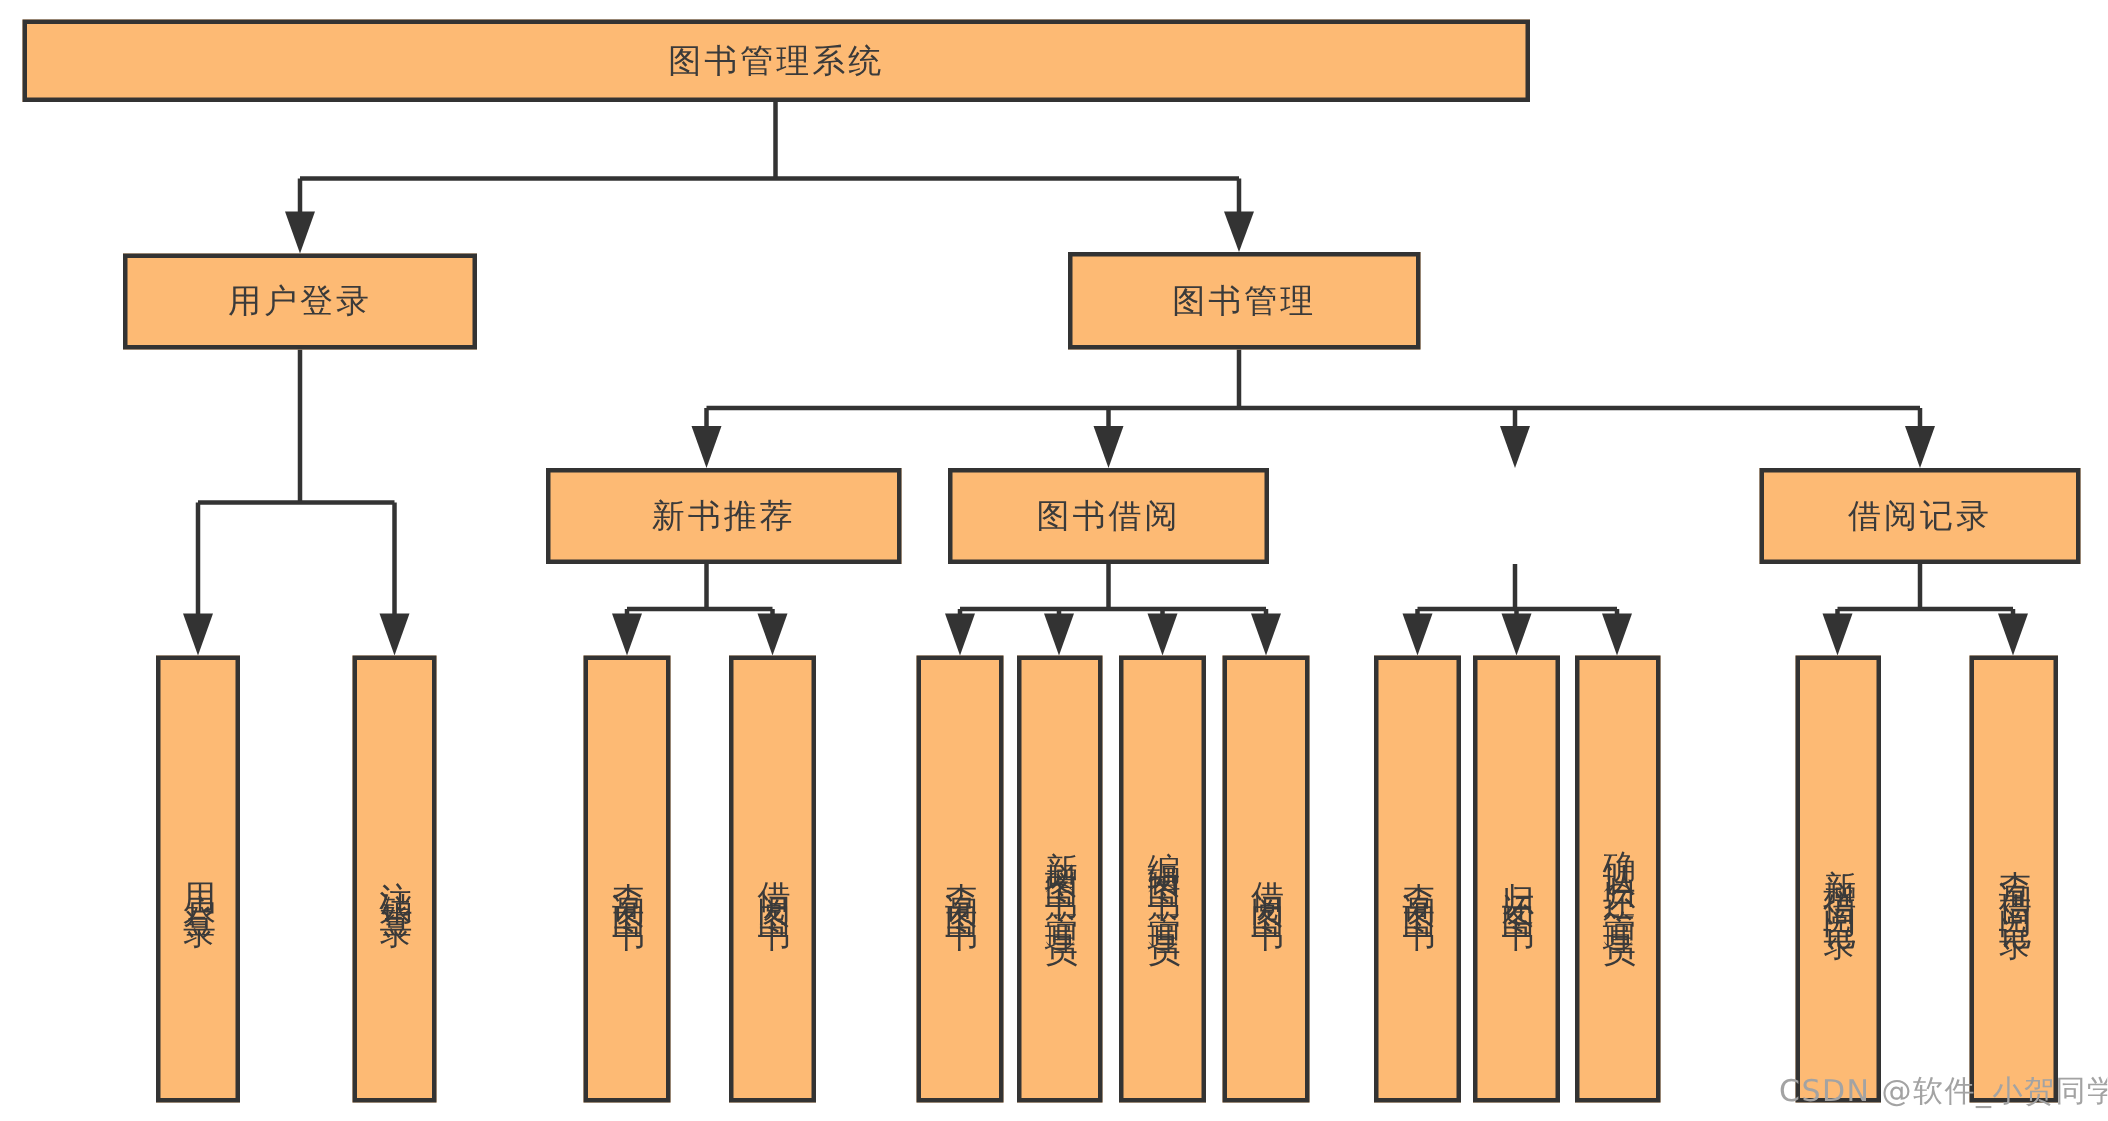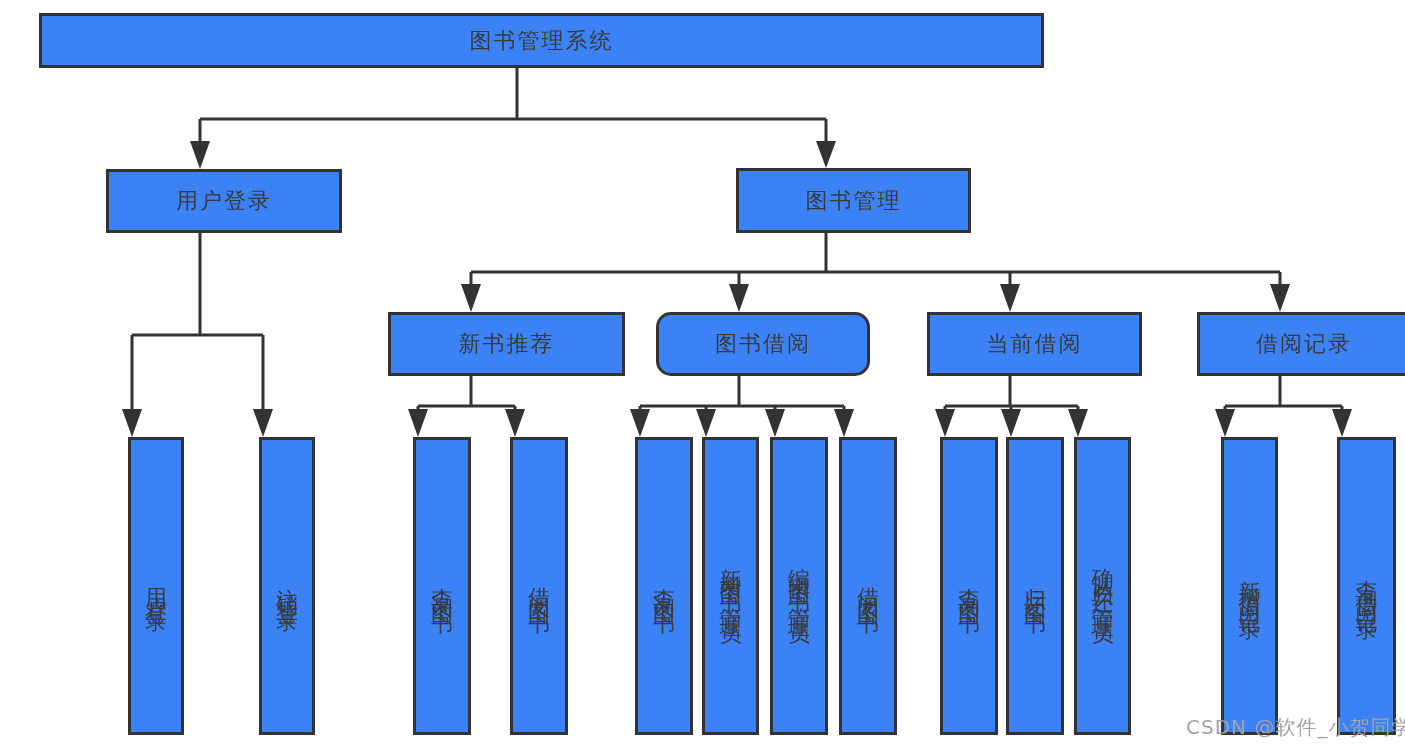--- a/index.html
+++ b/index.html
@@ -13,45 +13,44 @@
   }
   svg.wires {
     position: absolute;
     left: 0; top: 0;
     width: 1405px; height: 747px;
     z-index: 1;
   }
   .node {
     position: absolute;
     box-sizing: border-box;
-    background: #3b82f6;
+    background: #fdba74;
     border: 3px solid #333333;
     color: #3a3a3a;
     display: flex;
     align-items: center;
     justify-content: center;
     font-size: 22px;
     letter-spacing: 2px;
     z-index: 2;
     white-space: nowrap;
-    margin-left: 24px;
   }
   .leaf {
     writing-mode: vertical-rl;
     text-orientation: mixed;
     letter-spacing: 8px;
     font-size: 22px;
     line-height: 1;
   }
   
   .root  { left: 15px;   top: 13px;  width: 1005px; height: 55px; }
   .l1a   { left: 82px;   top: 169px; width: 236px;  height: 64px; }
   .l1b   { left: 712px;  top: 168px; width: 235px;  height: 65px; }
   .l2a   { left: 364px;  top: 312px; width: 237px;  height: 64px; }
-  .l2b   { left: 632px;  top: 312px; width: 214px;  height: 64px; border-radius: 15px; }
+  .l2b   { left: 632px;  top: 312px; width: 214px;  height: 64px; }
   .l2c   { left: 903px;  top: 312px; width: 215px;  height: 64px; }
   .l2d   { left: 1173px; top: 312px; width: 214px;  height: 64px; }
   .u1 { left: 104px;  top: 437px; width: 56px; height: 298px; }
   .u2 { left: 235px;  top: 437px; width: 56px; height: 298px; }
   .n1 { left: 389px;  top: 437px; width: 58px; height: 298px; }
   .n2 { left: 486px;  top: 437px; width: 58px; height: 298px; }
   .b1 { left: 611px;  top: 437px; width: 58px; height: 298px; }
   .b2 { left: 678px;  top: 437px; width: 57px; height: 298px; }
   .b3 { left: 746px;  top: 437px; width: 58px; height: 298px; }
   .b4 { left: 815px;  top: 437px; width: 58px; height: 298px; }
@@ -165,21 +164,20 @@
     </g>
   </svg>
 
   <div class="node root">图书管理系统</div>
 
   <div class="node l1a">用户登录</div>
   <div class="node l1b">图书管理</div>
 
   <div class="node l2a">新书推荐</div>
   <div class="node l2b">图书借阅</div>
-  <div class="node l2c">当前借阅</div>
   <div class="node l2d">借阅记录</div>
 
   <div class="node leaf u1">用户登录</div>
   <div class="node leaf u2">注销登录</div>
 
   <div class="node leaf n1">查询图书</div>
   <div class="node leaf n2">借阅图书</div>
 
   <div class="node leaf b1">查询图书</div>
   <div class="node leaf b2">新增图书（管理员）</div>

